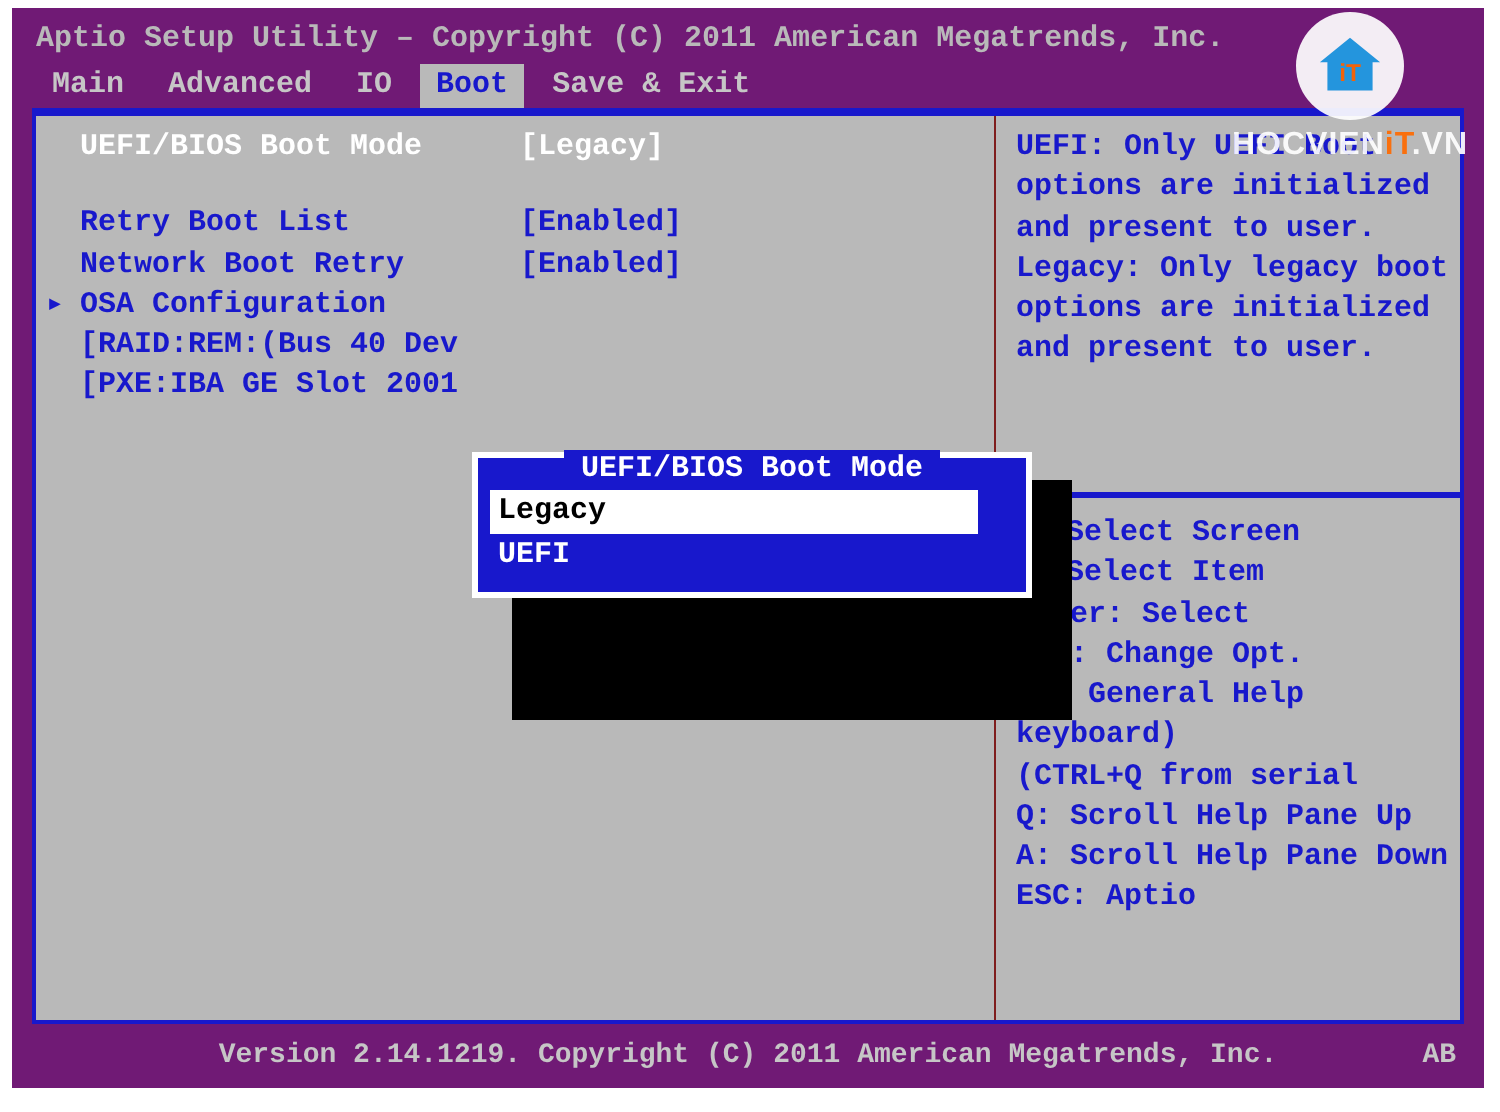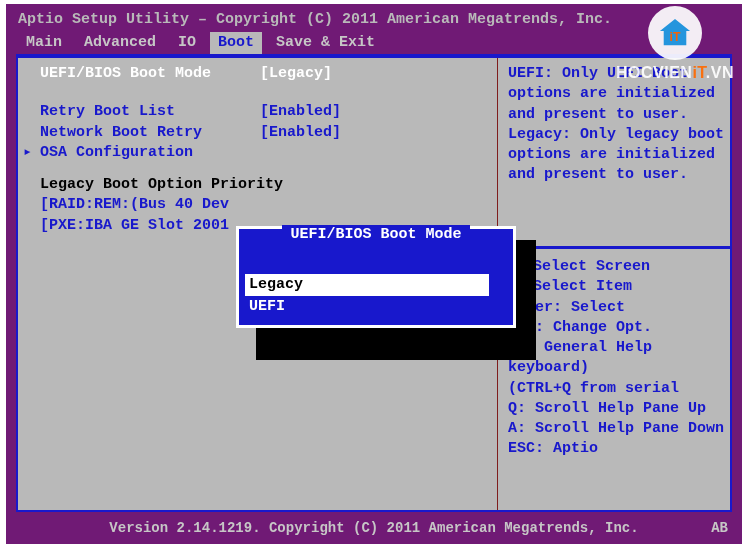--- a/index.html
+++ b/index.html
@@ -142,21 +142,21 @@
     position: absolute; left: 6px; right: 6px; top: 7px;
     height: 0;
   }
   .popup-title {
     position: relative;
     display: inline-block;
     background: #1818cc;
     padding: 0 8px;
     top: -4px;
   }
-  .popup-body { padding: 2px 24px 6px 6px; margin-top: 29px; }
+  .popup-body { padding: 2px 24px 6px 6px; }
   .popup-option {
     padding: 1px 4px;
     cursor: pointer;
   }
   .popup-option.selected {
     background: #fff;
     color: #000;
   }
 
   
@@ -228,21 +228,20 @@
       <div class="setting-row">
         <span class="label">Network Boot Retry</span>
         <span class="value">[Enabled]</span>
       </div>
 
       <div class="setting-row" style="position:relative">
         <span class="arrow">▸</span>
         <span class="label">OSA Configuration</span>
       </div>
 
-      <div class="subhead">Legacy Boot Option Priority</div>
       <div class="boot-item">[RAID:REM:(Bus 40 Dev</div>
       <div class="boot-item">[PXE:IBA GE Slot 2001</div>
 
     </div>
 
     <div class="right-pane">
       <div class="right-help">UEFI: Only UEFI Boot options are initialized and present to user. Legacy: Only legacy boot options are initialized and present to user.</div>
       <div class="right-sep"></div>
       <div class="right-keys">
         <div class="key-line"><span class="key-glyph">↔</span> <span>Select Screen</span></div>

